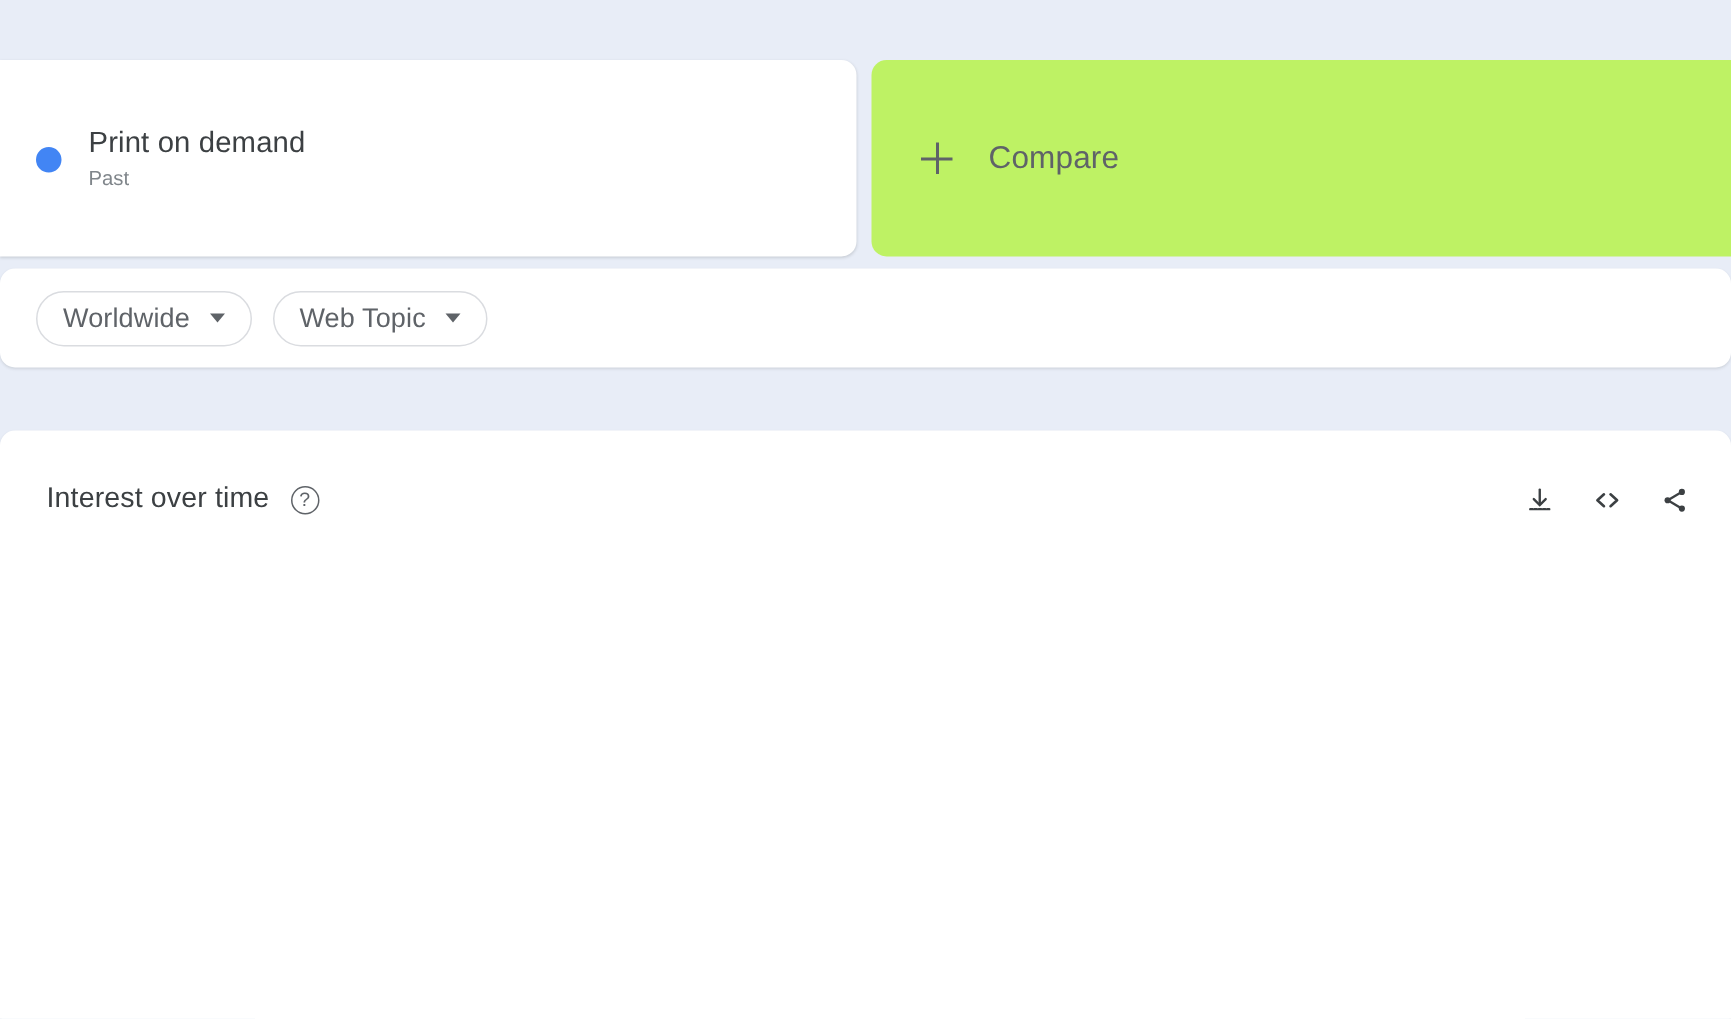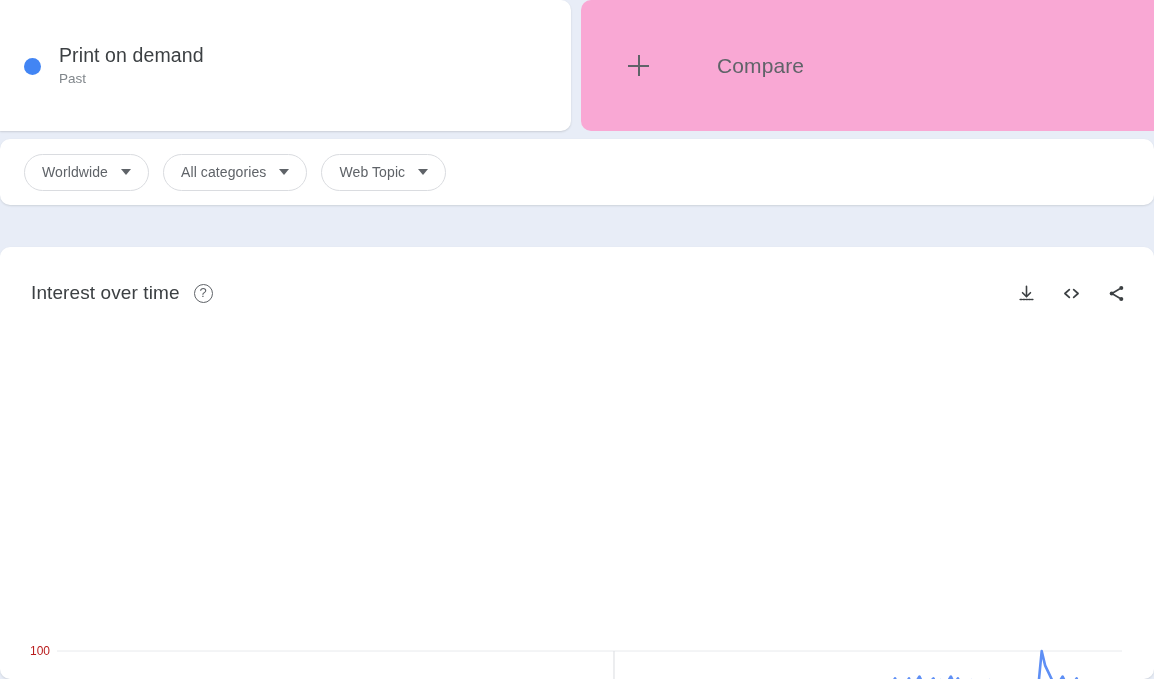--- a/index.html
+++ b/index.html
@@ -14,20 +14,21 @@
     font-family: "Liberation Sans", sans-serif;
     background: #e8edf7;
     -webkit-font-smoothing: antialiased;
   }
 
   .page {
     position: relative;
     width: 1154px;
     height: 503px;
     background: #e8edf7;
+    margin-top: 40px;
   }
 
   
   .top-row {
     position: absolute;
     left: 0; top: 0;
     width: 1154px;
     height: 131px;
     display: flex;
   }
@@ -69,27 +70,26 @@
     color: #80868b;
     line-height: 20px;
     margin-top: 1px;
   }
 
   .compare-card {
     position: relative;
     margin-left: 10px;
     width: 573px;
     height: 131px;
-    background: #f9a8d4;
+    background: #bef264;
     border-top-left-radius: 10px;
     border-bottom-left-radius: 10px;
     display: flex;
     align-items: center;
-    padding-left: 47px;
-    gap: 44px;
+    padding-left: 33px;
   }
 
   .plus-icon {
     position: relative;
     width: 21px;
     height: 21px;
     flex: 0 0 auto;
     margin-right: 24px;
   }
   .plus-icon::before, .plus-icon::after {
@@ -126,21 +126,21 @@
     border-radius: 19px;
     background: #fff;
     display: inline-flex;
     align-items: center;
     padding: 0 17px;
     margin-right: 14px;
     cursor: pointer;
   }
 
   .chip-label {
-    font-size: 14px;
+    font-size: 18px;
     color: #5f6368;
     letter-spacing: .1px;
   }
 
   .caret {
     width: 0; height: 0;
     border-left: 5px solid transparent;
     border-right: 5px solid transparent;
     border-top: 6px solid #5f6368;
     margin-left: 13px;
@@ -241,24 +241,20 @@
   </div>
 
   <div class="filter-bar">
 
     <div class="chip">
       <span class="chip-label">Worldwide</span>
       <span class="caret"></span>
     </div>
 
 
-    <div class="chip">
-      <span class="chip-label">All categories</span>
-      <span class="caret"></span>
-    </div>
 
     <div class="chip">
       <span class="chip-label">Web Topic</span>
       <span class="caret"></span>
     </div>
 
   </div>
 
   <div class="chart-panel">
 

